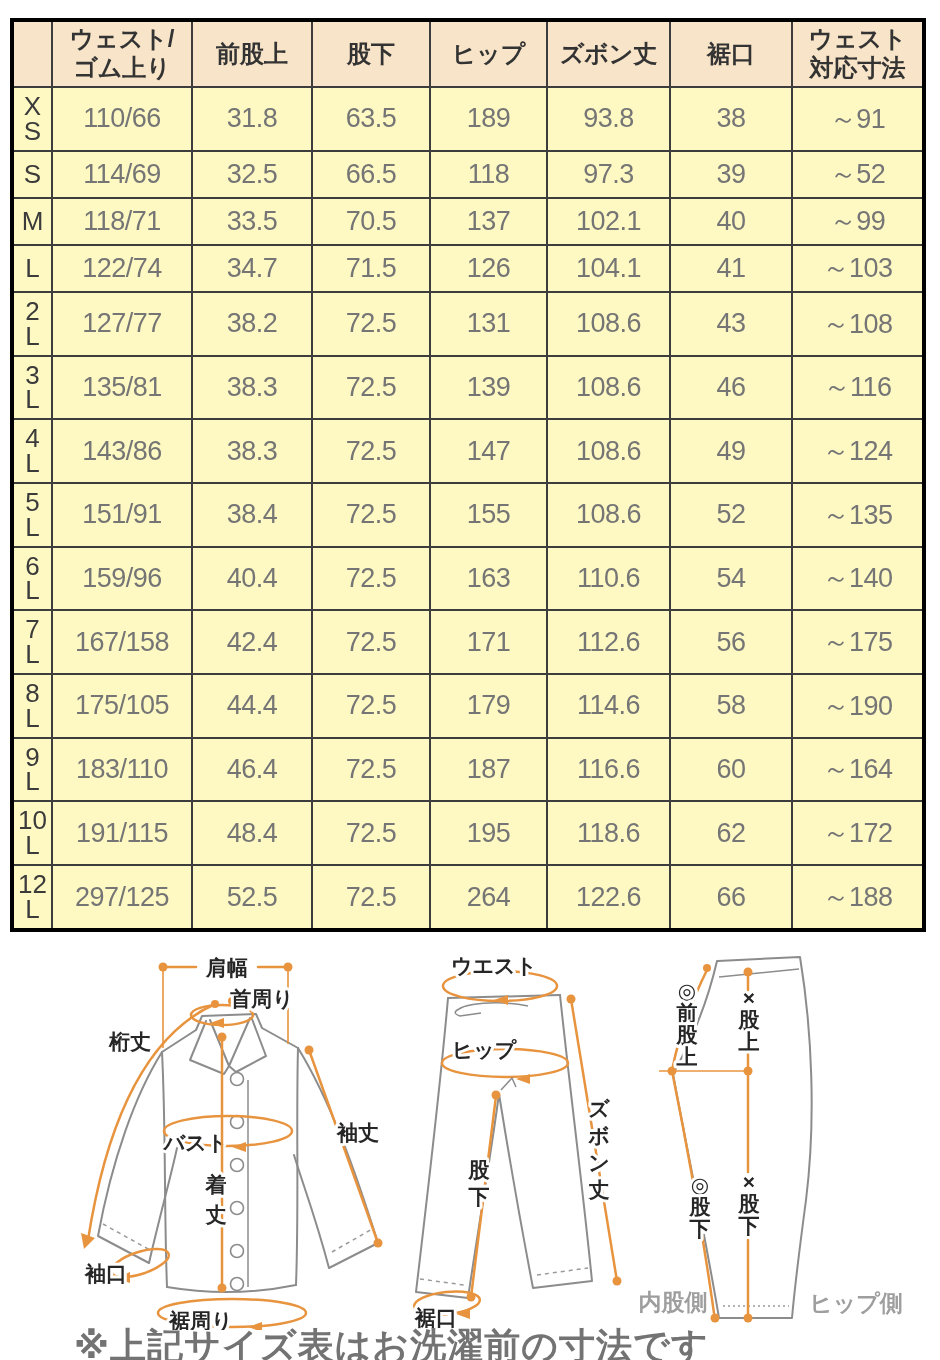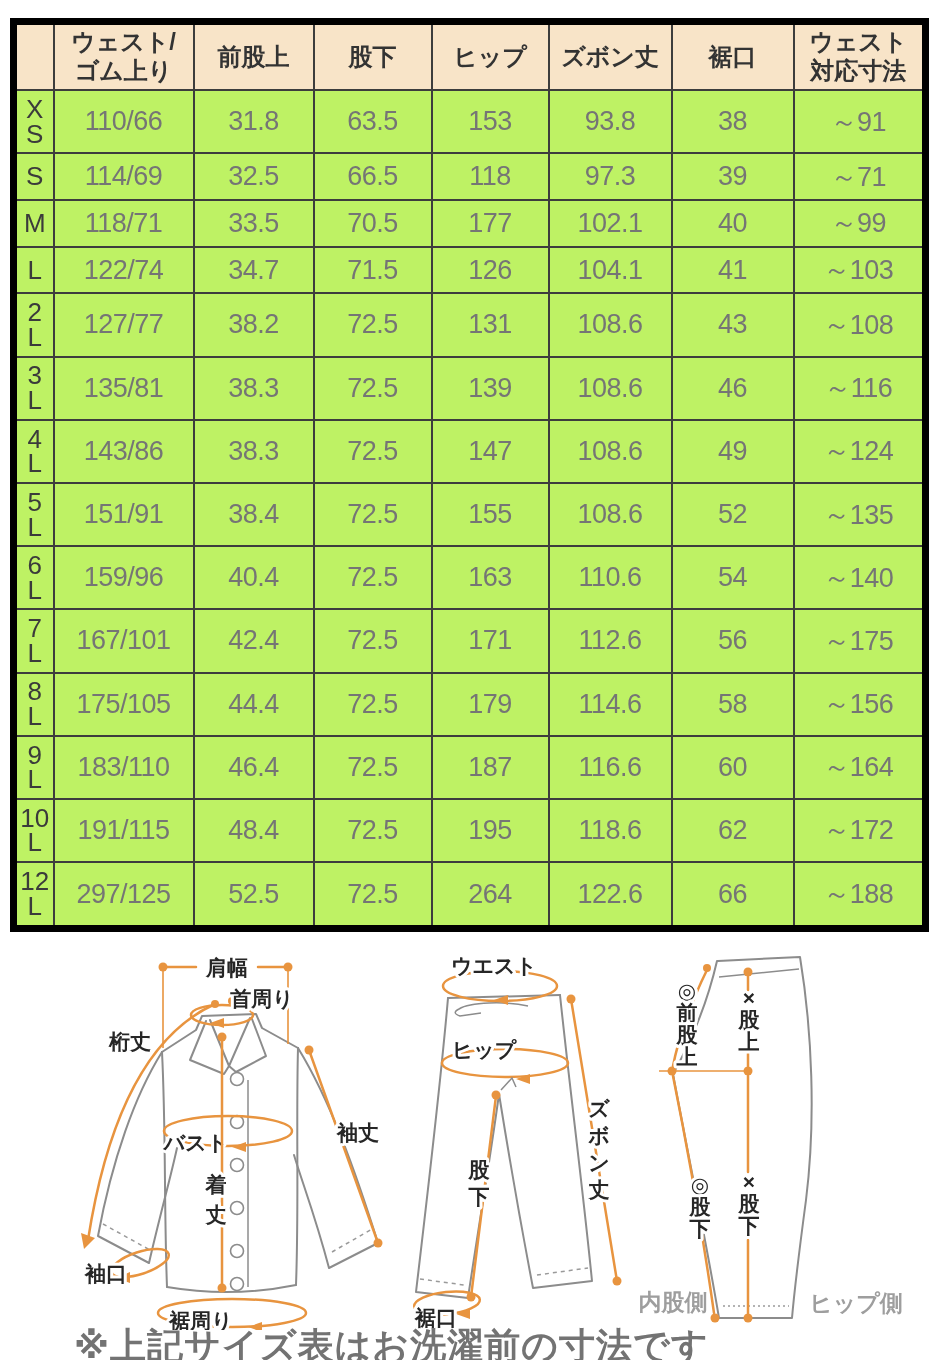--- a/index.html
+++ b/index.html
@@ -14,22 +14,22 @@
 
   
   table.size-table {
     position: absolute;
     left: 10px;
     top: 18px;
     width: 912px;
     height: 914px;
     border-collapse: collapse;
     table-layout: fixed;
-    border: 7px solid #000000;
-    background: #bef264;
+    border: 4px solid #000000;
+    background: #fef9c3;
   }
   .size-table th, .size-table td {
     border: 2px solid #3d3d3d;
     text-align: center;
     vertical-align: middle;
     padding: 0;
   }
   .size-table thead th {
     background: #f8e4c8;
     color: #333333;
@@ -126,43 +126,43 @@
         </tr>
     </thead>
     <tbody>
 
         <tr>
           <th scope="row">X
 S</th>
           <td>110/66</td>
           <td>31.8</td>
           <td>63.5</td>
-          <td>153</td>
+          <td>189</td>
           <td>93.8</td>
           <td>38</td>
           <td>～91</td>
         </tr>
 
         <tr>
           <th scope="row">S</th>
           <td>114/69</td>
           <td>32.5</td>
           <td>66.5</td>
           <td>118</td>
           <td>97.3</td>
           <td>39</td>
-          <td>～71</td>
+          <td>～52</td>
         </tr>
 
         <tr>
           <th scope="row">M</th>
           <td>118/71</td>
           <td>33.5</td>
           <td>70.5</td>
-          <td>177</td>
+          <td>137</td>
           <td>102.1</td>
           <td>40</td>
           <td>～99</td>
         </tr>
 
         <tr>
           <th scope="row">L</th>
           <td>122/74</td>
           <td>34.7</td>
           <td>71.5</td>
@@ -228,39 +228,39 @@
           <td>72.5</td>
           <td>163</td>
           <td>110.6</td>
           <td>54</td>
           <td>～140</td>
         </tr>
 
         <tr>
           <th scope="row">7
 L</th>
-          <td>167/101</td>
+          <td>167/158</td>
           <td>42.4</td>
           <td>72.5</td>
           <td>171</td>
           <td>112.6</td>
           <td>56</td>
           <td>～175</td>
         </tr>
 
         <tr>
           <th scope="row">8
 L</th>
           <td>175/105</td>
           <td>44.4</td>
           <td>72.5</td>
           <td>179</td>
           <td>114.6</td>
           <td>58</td>
-          <td>～156</td>
+          <td>～190</td>
         </tr>
 
         <tr>
           <th scope="row">9
 L</th>
           <td>183/110</td>
           <td>46.4</td>
           <td>72.5</td>
           <td>187</td>
           <td>116.6</td>

